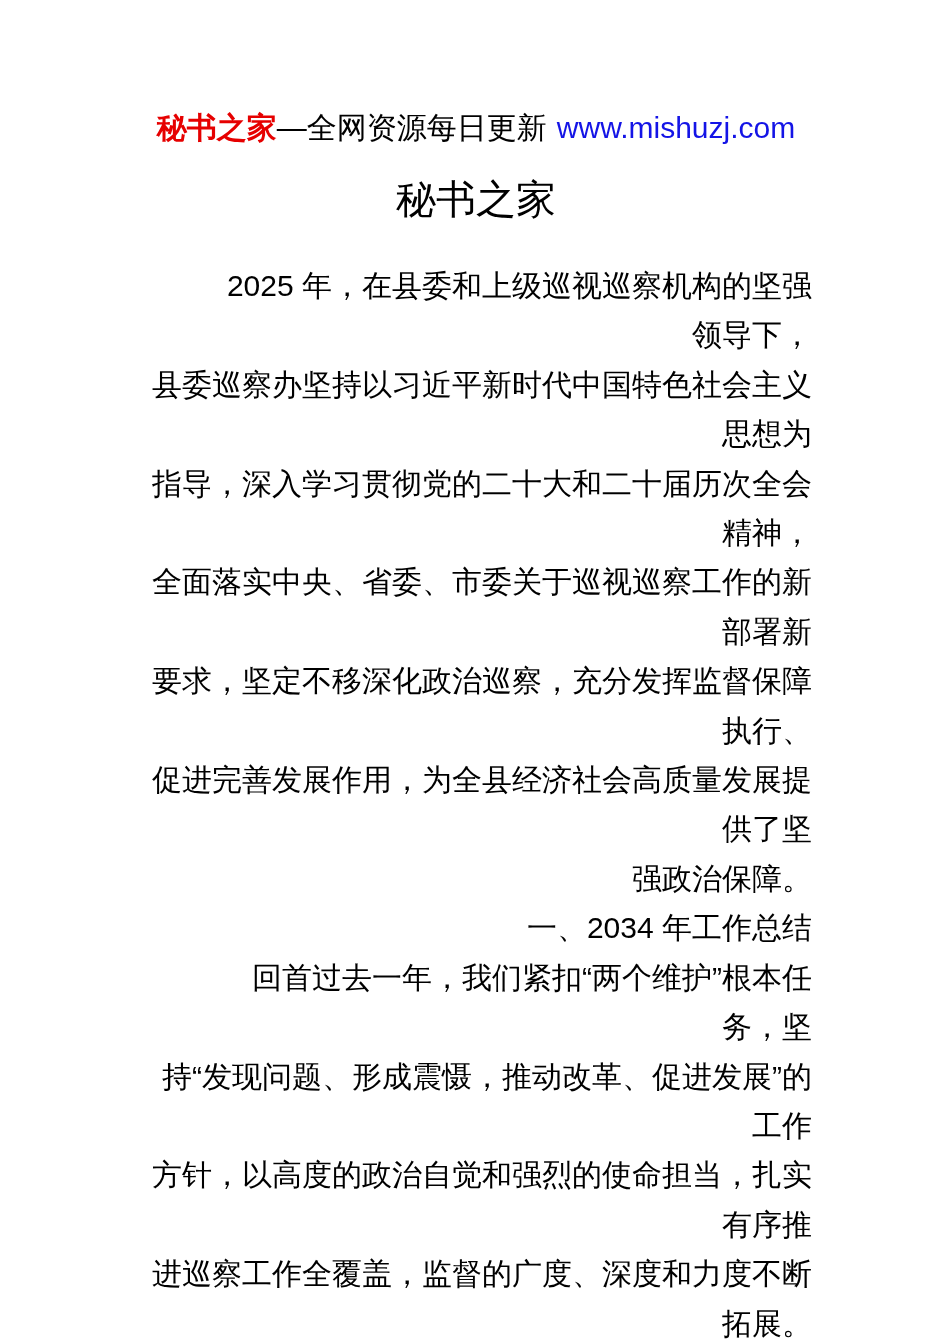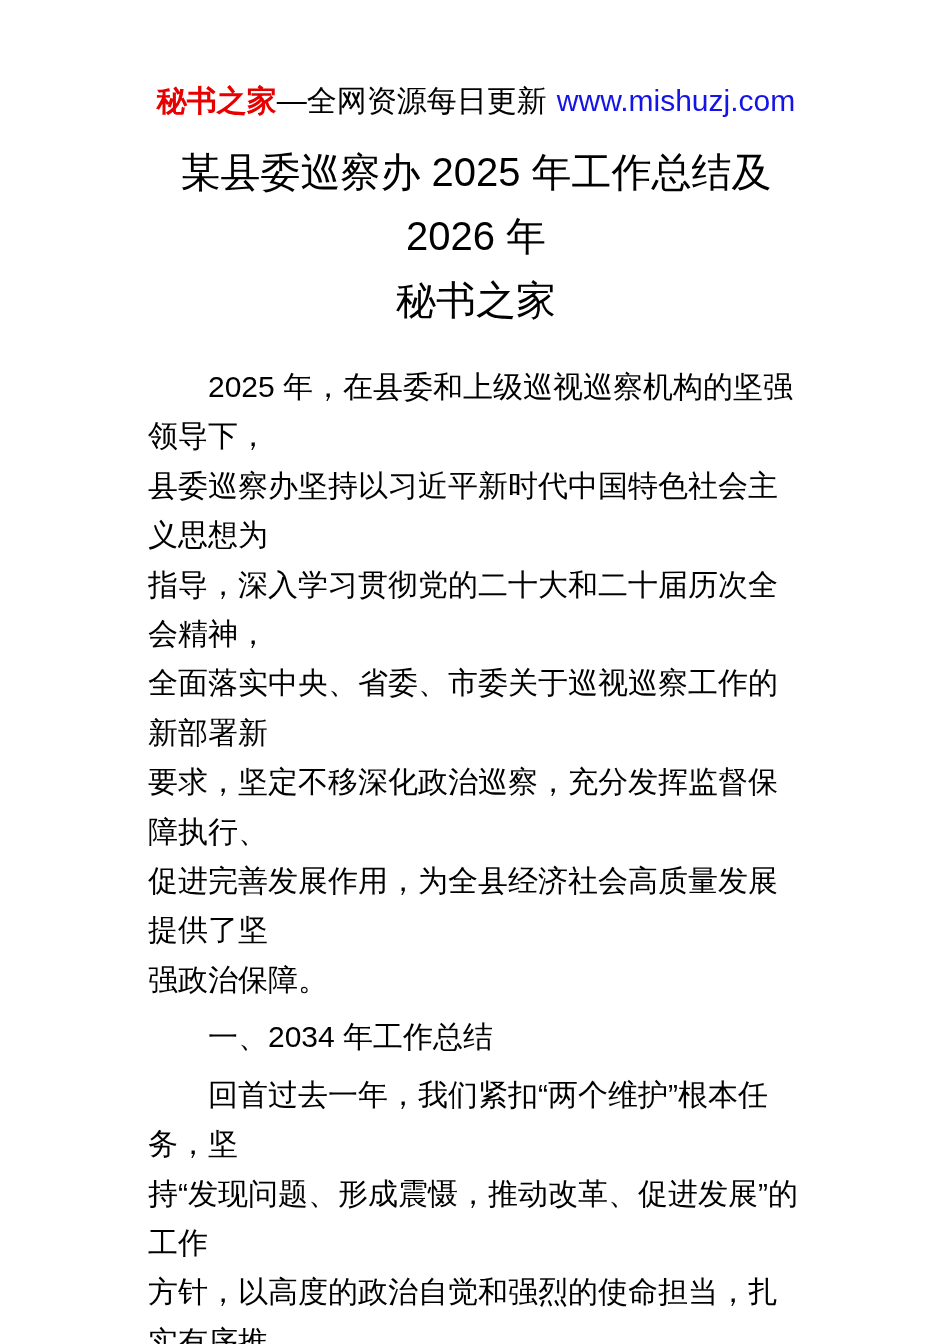--- a/index.html
+++ b/index.html
@@ -11,21 +11,21 @@
     width: 950px;
     height: 1344px;
     overflow: hidden;
     font-family: "Liberation Sans", "DejaVu Sans", sans-serif;
     color: #000000;
   }
   .page {
     box-sizing: border-box;
     width: 950px;
     height: 1280px;
-    padding: 84px 138px 0 140px;
+    padding: 111px 138px 0 140px;
     background: #ffffff;
   }
   
   .site-header {
     text-align: center;
     font-size: 30px;
     line-height: 34px;
     white-space: nowrap;
     margin: 0 0 22px 0;
   }
@@ -56,36 +56,36 @@
   .doc-title .title-line {
     display: block;
   }
   
   .doc-body {
     font-size: 30px;
     line-height: 49.4px;
     text-align: left;
   }
   .doc-body p {
-    margin: 8px;
+    margin: 0;
     white-space: pre-line;   
     text-indent: 2em;        
+    text-align: right;
   }
 </style>
 </head>
 <body>
 
 <div class="page">
 
   <div class="site-header">
     <span class="brand" style="color: rgb(230, 0, 0);">秘书之家</span><span class="tagline">—全网资源每日更新</span><span class="site-url" style="color: rgb(20, 20, 230);">www.mishuzj.com</span>
   </div>
 
   <h1 class="doc-title">
-    <span class="title-line">某县委巡察办 2025 年工作总结及 2026 年</span>
     <span class="title-line">秘书之家</span>
   </h1>
 
   <div class="doc-body">
     <p>2025 年，在县委和上级巡视巡察机构的坚强领导下，
 县委巡察办坚持以习近平新时代中国特色社会主义思想为
 指导，深入学习贯彻党的二十大和二十届历次全会精神，
 全面落实中央、省委、市委关于巡视巡察工作的新部署新
 要求，坚定不移深化政治巡察，充分发挥监督保障执行、
 促进完善发展作用，为全县经济社会高质量发展提供了坚

